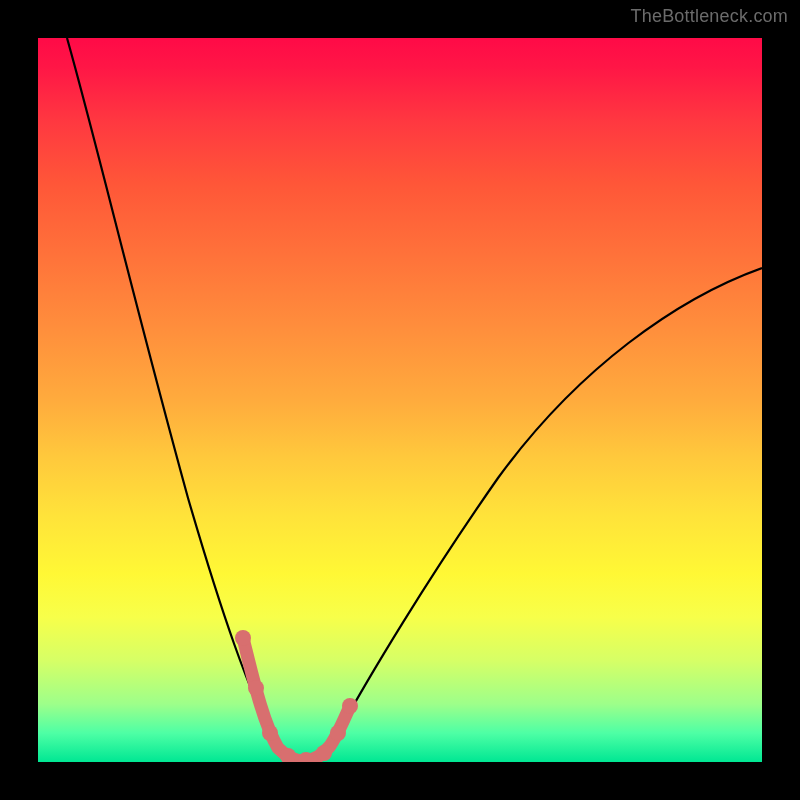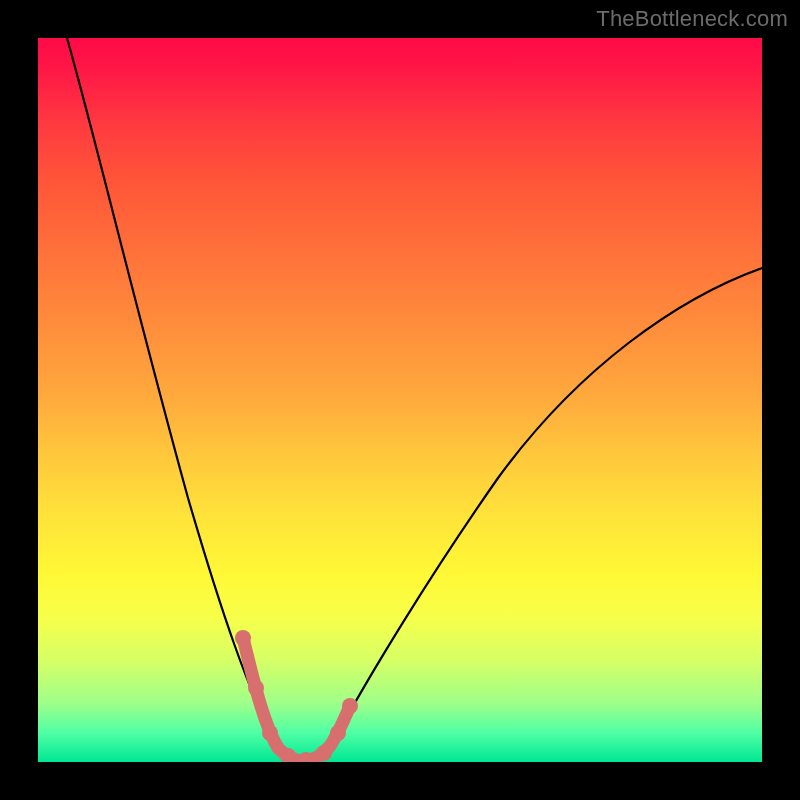--- a/index.html
+++ b/index.html
@@ -41,21 +41,21 @@
       #9dff8a 92%,
       #4effa5 96%,
       #00e793 100%);
     overflow: hidden;
   }
   .watermark {
     position: absolute;
     top: 6px;
     right: 12px;
     color: #6b6b6b;
-    font-size: 22px;
+    font-size: 18px;
     font-weight: 500;
     letter-spacing: 0.2px;
   }
   svg.curve {
     position: absolute;
     top: 0;
     left: 0;
     width: 724px;
     height: 724px;
   }

